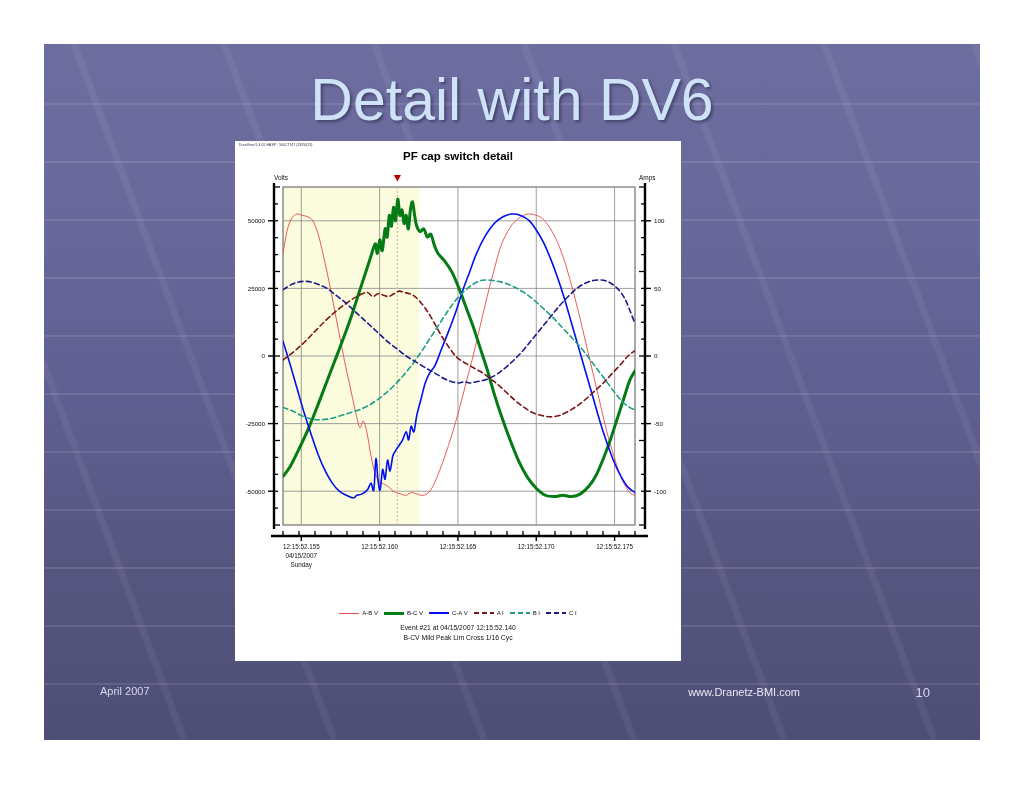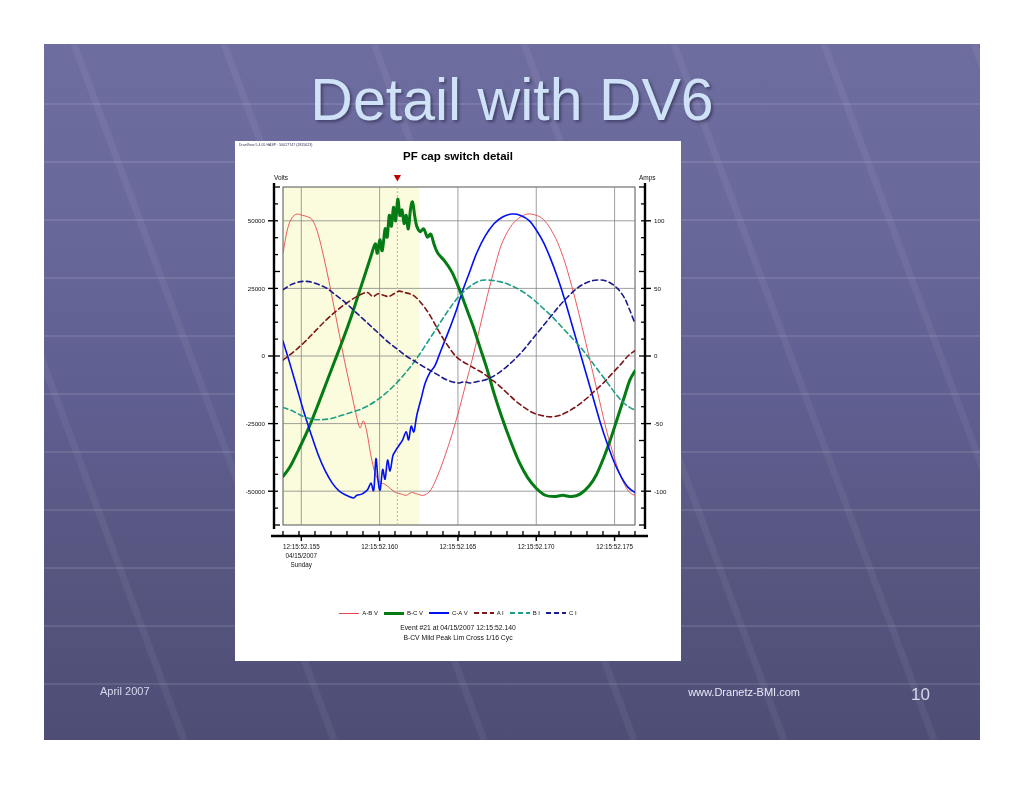--- a/index.html
+++ b/index.html
@@ -58,21 +58,21 @@
 
   .caption{
     position:absolute;left:0;top:482px;width:446px;text-align:center;
     font-size:6.8px;color:#111;line-height:1.45;
   }
 
   
   .footer-left{position:absolute;left:56px;top:641px;font-size:11px;color:#d6d9ec;text-align:right;}
   .footer-center{position:absolute;left:0;top:641px;width:756px;text-align:right;
     font-size:11px;color:#e6e9f5;line-height:1.45;}
-  .footer-right{position:absolute;right:50px;top:641px;font-size:17px;color:#d6d9ec;}
+  .footer-right{position:absolute;right:50px;top:641px;font-size:13px;color:#d6d9ec;}
 </style>
 </head>
 <body>
 
 <div id="root">
 
   <div class="slide">
 
     <div class="slide-grid">
       <svg width="936" height="696" viewBox="0 0 936 696">

